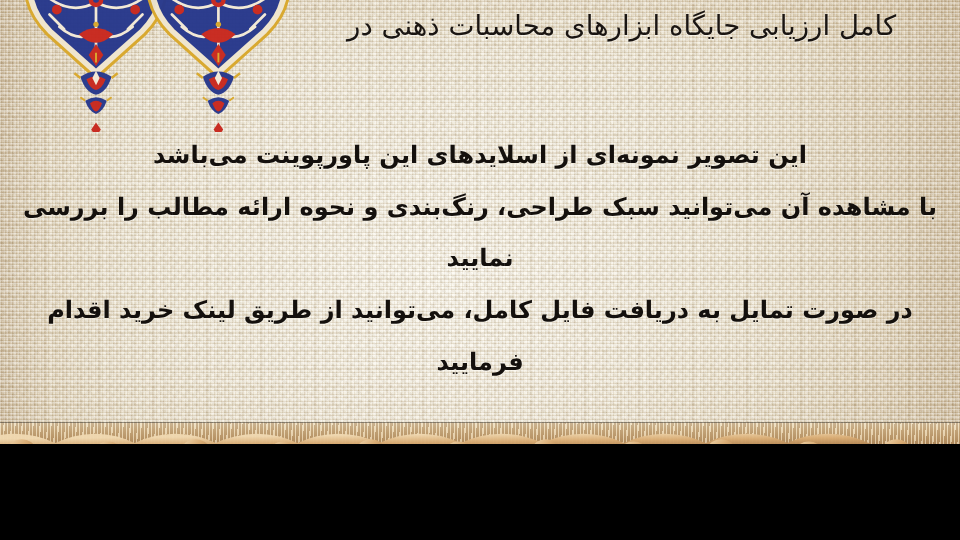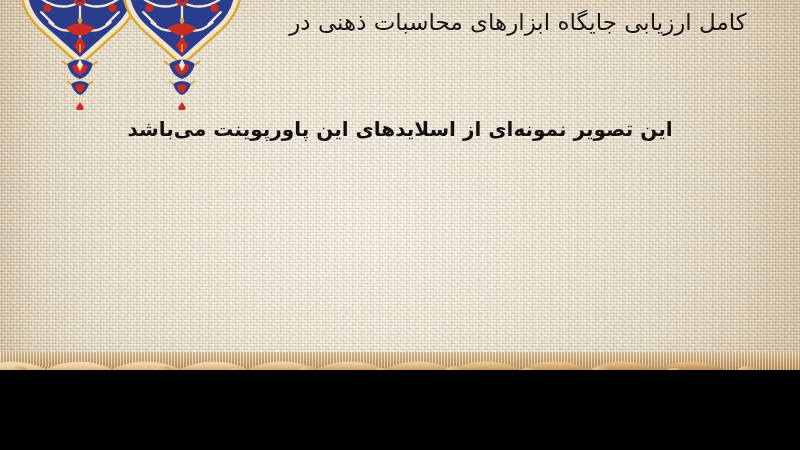--- a/index.html
+++ b/index.html
@@ -245,20 +245,22 @@
       </g>
     </svg>
   </div>
 
   <div class="title-block">
     <span class="title-line">کامل ارزیابی جایگاه ابزارهای محاسبات ذهنی در</span>
   </div>
 
   <div class="body-block">
     <span class="body-line">این تصویر نمونه‌ای از اسلایدهای این پاورپوینت می‌باشد</span>
+    <span class="body-line">با مشاهده آن می‌توانید سبک طراحی، رنگ‌بندی و نحوه ارائه مطالب را بررسی نمایید</span>
+    <span class="body-line">در صورت تمایل به دریافت فایل کامل، می‌توانید از طریق لینک خرید اقدام فرمایید</span>
   </div>
 
   <div class="fringe-band">
     <div class="black-floor"></div>
     <div class="fringe-edge">
       <div class="hairs"></div>
     </div>
     <div class="tassels">
       <svg width="800" height="98" viewBox="0 0 800 98">
         <defs>

